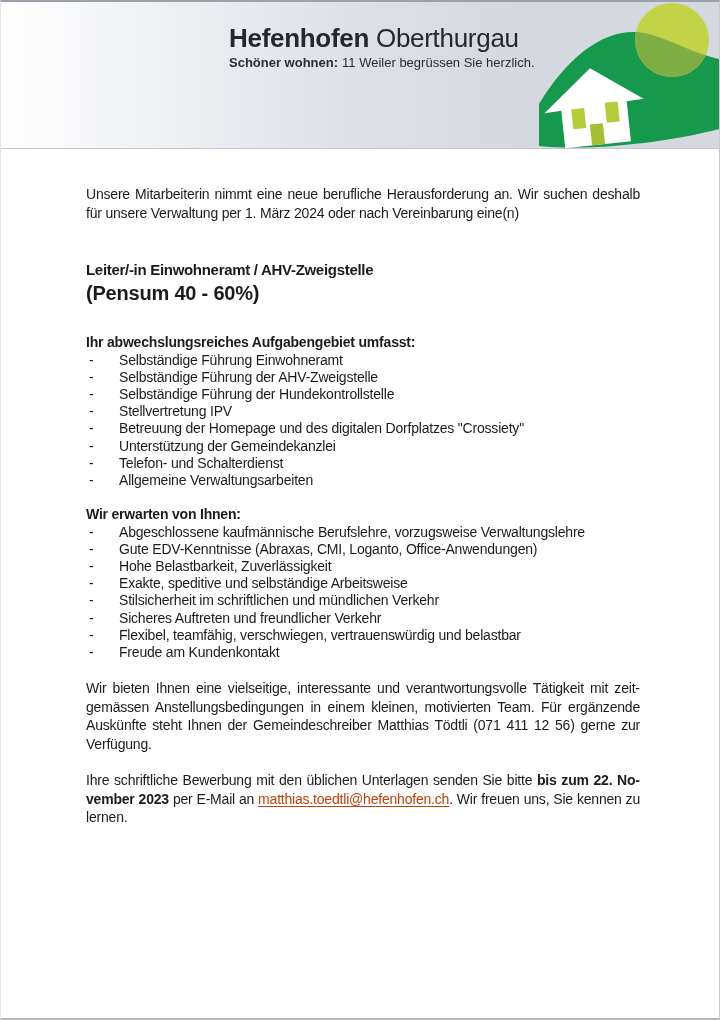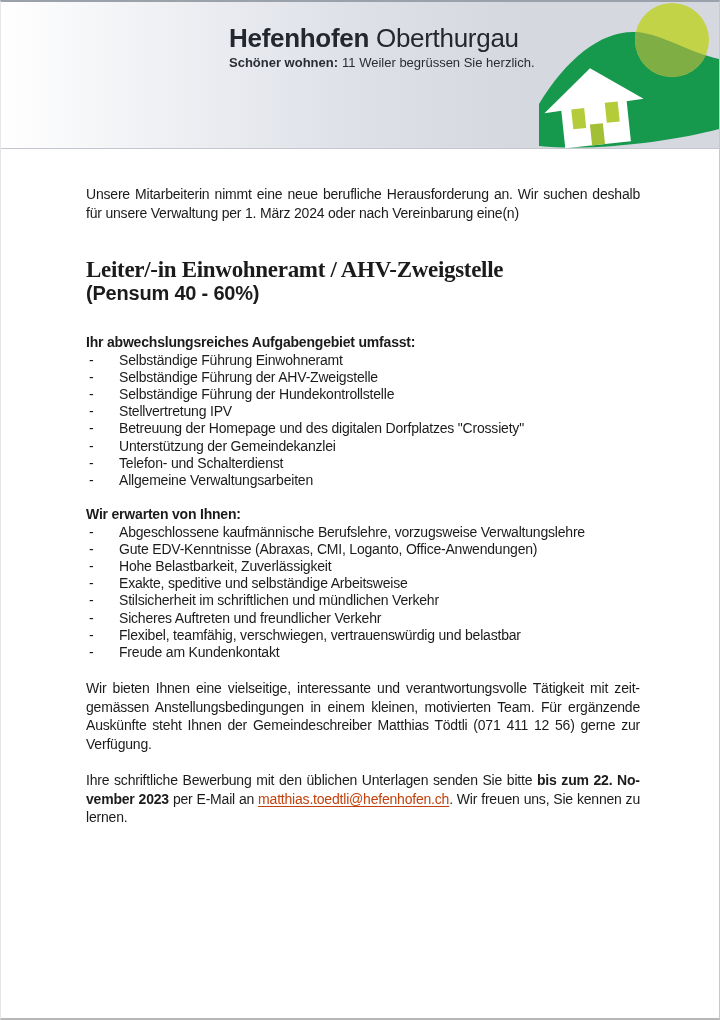--- a/index.html
+++ b/index.html
@@ -32,21 +32,21 @@
   .tagline{font-size:13px;line-height:15px;margin-top:3px;white-space:nowrap;color:#2a2d33;}
   .tag-bold{font-weight:bold;margin-right:4px;}
   .logo{position:absolute;right:0;top:0;display:block;}
   
   .content{padding:36px 79px 0 85px;}
   .body-text{
     margin:0;font-size:14px;line-height:18.5px;letter-spacing:-0.2px;
     text-align:justify;
   }
   .job-title{
-    margin:36px 0 0 0;font-size:23px;line-height:24px;font-weight:bold;letter-spacing:-0.3px;font-family:Liberation Serif, serif;
+    margin:36px 0 0 0;font-size:15px;line-height:24px;font-weight:bold;letter-spacing:-0.3px;
   }
   .job-pensum{font-size:20px;font-weight:bold;line-height:19px;margin-top:2px;letter-spacing:-0.2px;}
   .section{margin-top:30px;}
   .section + .section{margin-top:16px;}
   .section-heading{margin:0;font-size:14px;font-weight:bold;line-height:18.5px;letter-spacing:-0.2px;}
   .item-list{list-style:none;margin:0;padding:0;}
   .item-list li{display:flex;font-size:14px;line-height:17.2px;letter-spacing:-0.2px;}
   .item-list .dash{flex:none;width:33px;padding-left:3px;box-sizing:border-box;}
   .offer{margin-top:18px;}
   .application{margin-top:18px;}

